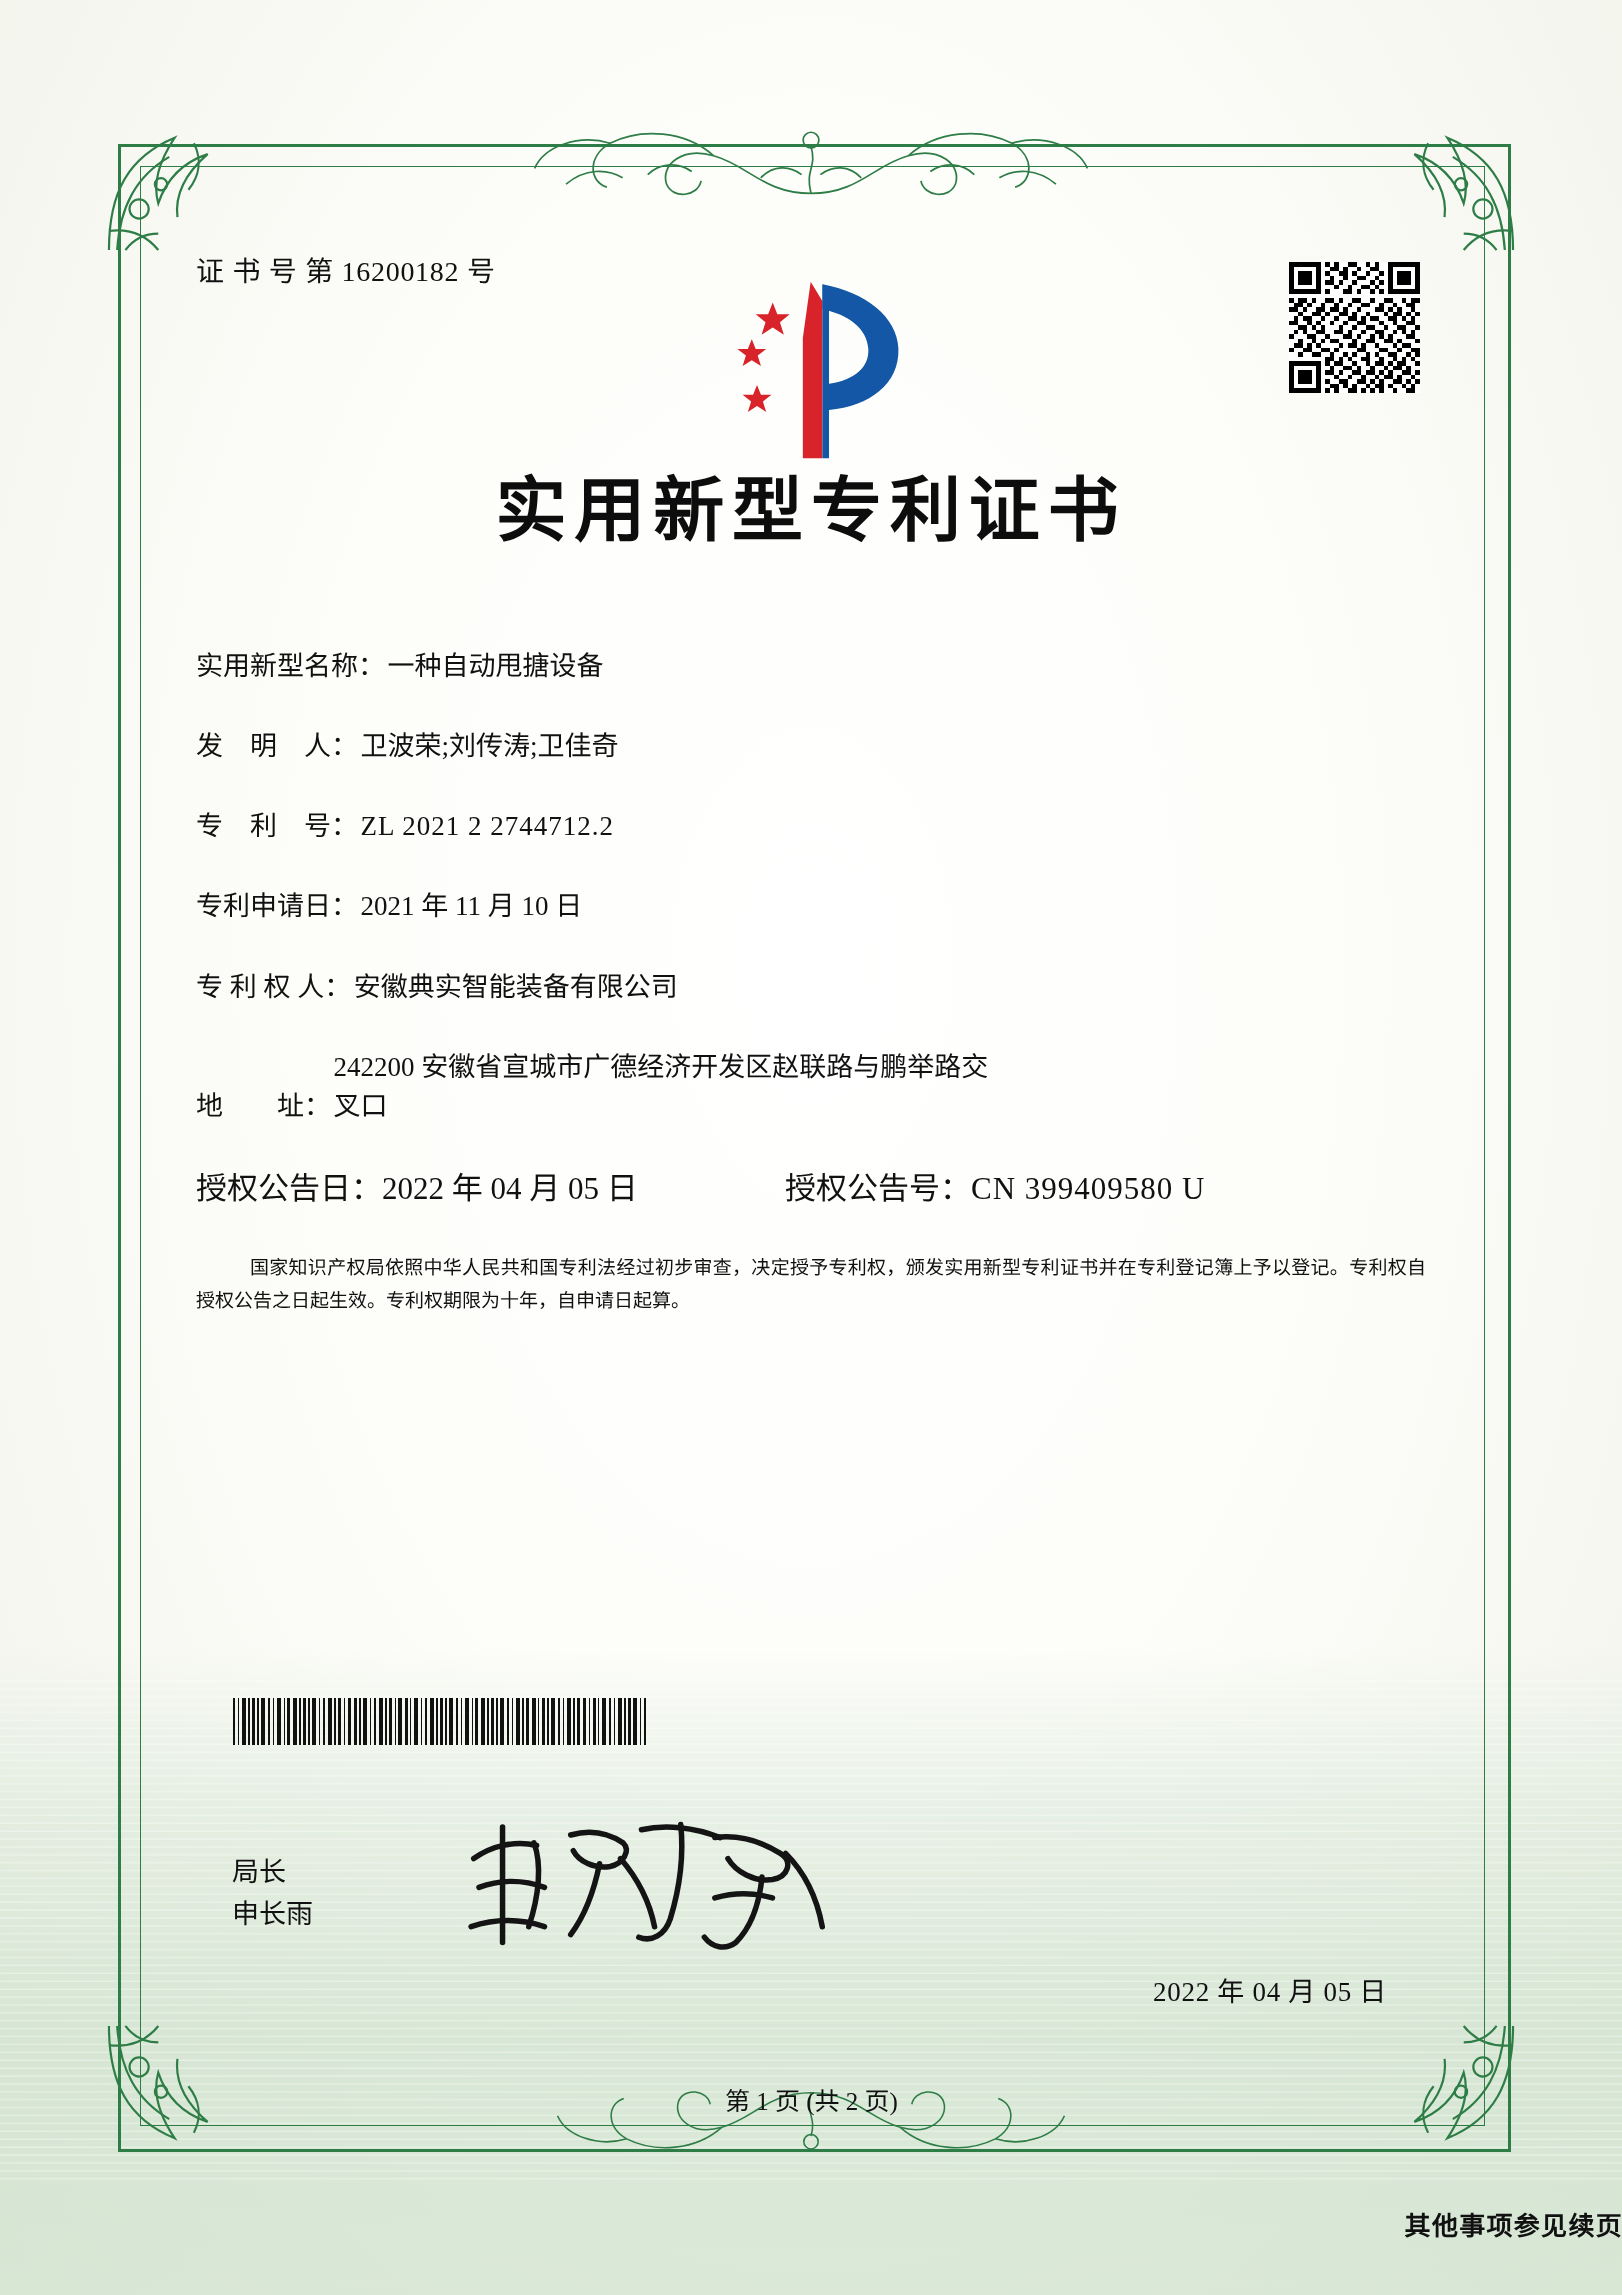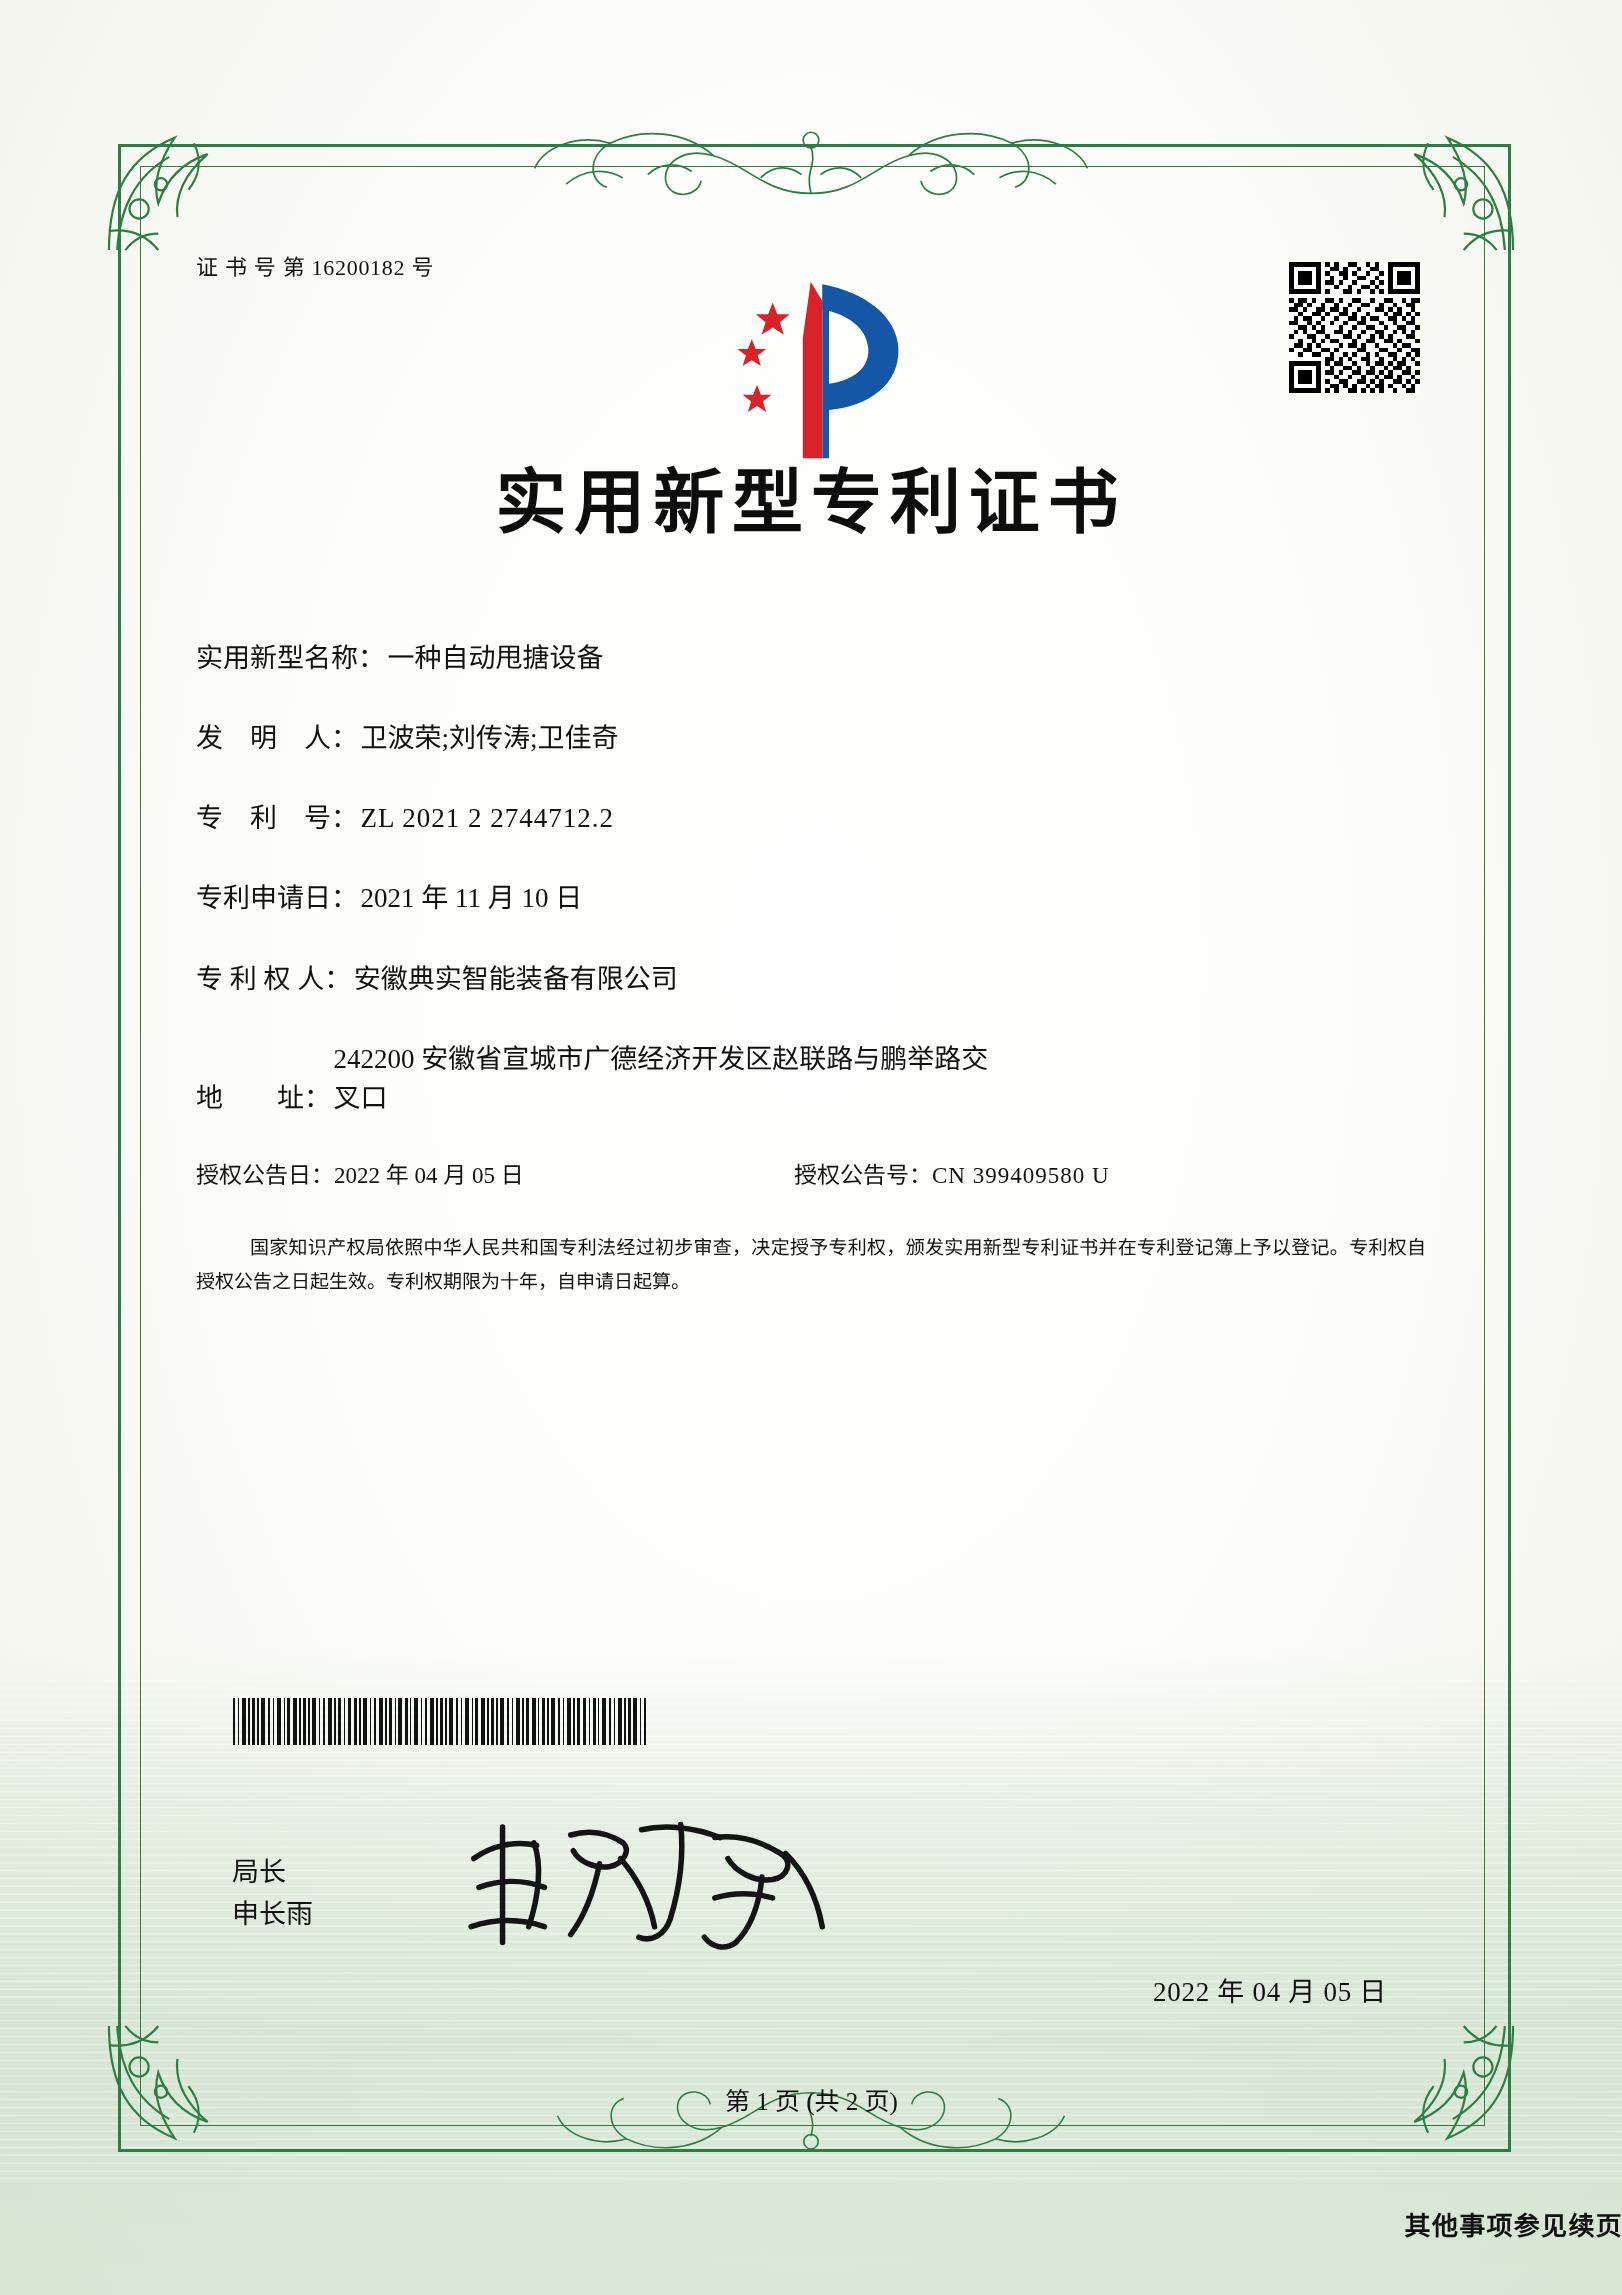--- a/index.html
+++ b/index.html
@@ -94,21 +94,21 @@
   .bot-flourish svg { width:100%; height:100%; display:block; }
 
   
   .content {
     position: absolute;
     left: 196px; top: 249px;
     width: 1230px;
   }
 
   .cert-no {
-    font-size: 22px;
+    font-size: 28px;
     color: #111;
     letter-spacing: 0.7px;
     margin-bottom: 6.5px;
   }
 
   .qr {
     position: absolute;
     right: 203px; top: 262px;
     width: 131px; height: 131px;
     background:#fff;
@@ -153,22 +153,21 @@
     padding-left: 2.6px;
   }
   .field-value .cont {
     display: block;
   }
   .mono-ish { letter-spacing: 1px; }
 
   .row-two {
     display: flex;
     margin-bottom: 39px;
-    font-size: 23px;
-    gap: 9px;
+    font-size: 31px;
   }
   .row-two .cell-a { width: 589px; display:flex; }
   .row-two .cell-b { display:flex; }
 
   .para {
     font-size: 19px;
     line-height: 1.75;
     color: #111;
     text-indent: 54px;
     margin-top: 30px;

